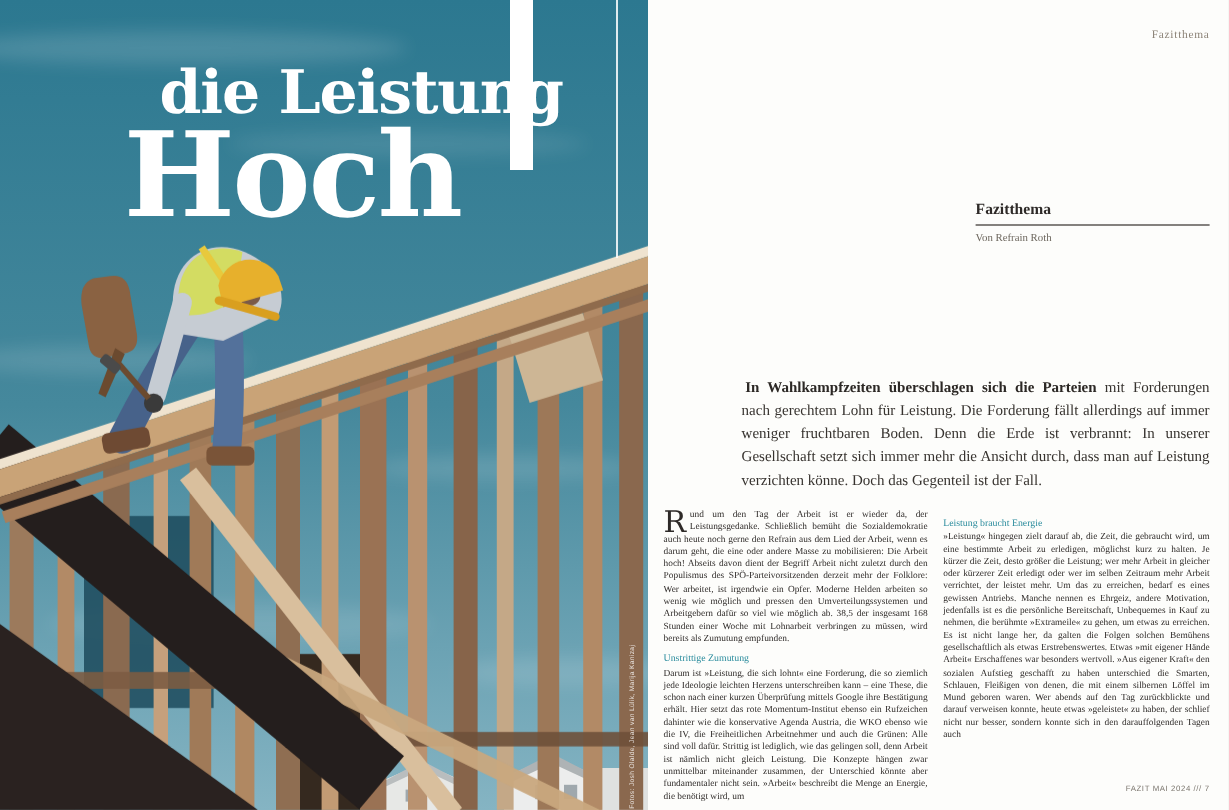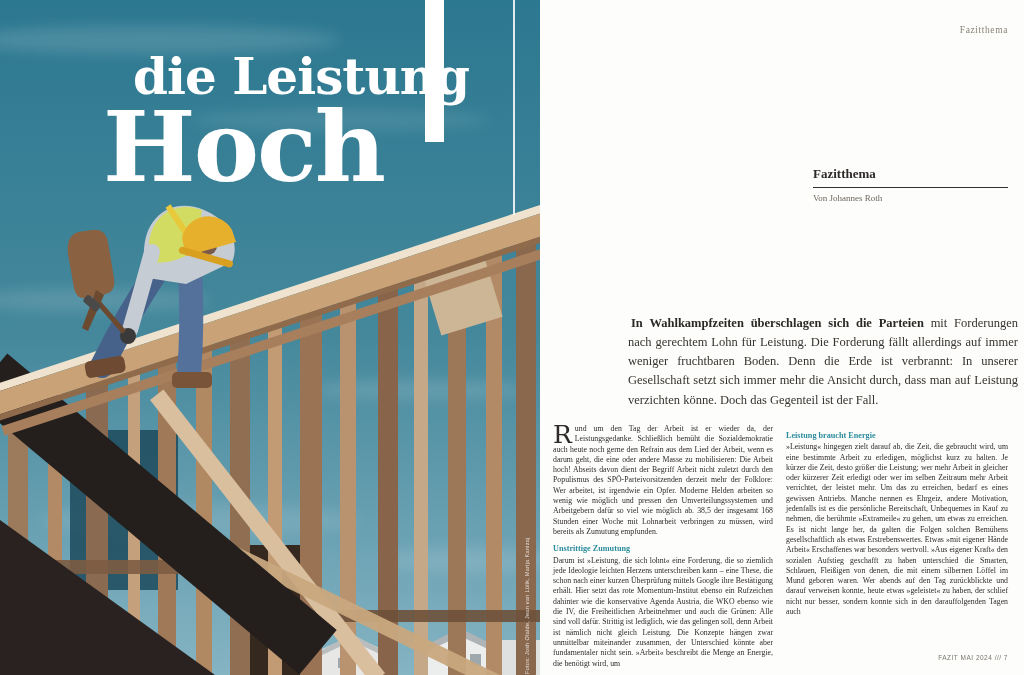--- a/index.html
+++ b/index.html
@@ -22,28 +22,28 @@
     font-family:"Liberation Sans",sans-serif;font-size:5.5px;letter-spacing:.3px;
     color:rgba(255,255,255,.8);white-space:nowrap;}
   
   .kicker{position:absolute;top:25px;left:813px;width:195px;text-align:right;
     font-size:9.5px;color:#8b8276;letter-spacing:.6px;}
   .article-head{position:absolute;left:813px;top:166px;width:195px;}
   .article-title{font-size:13px;font-weight:bold;color:#2e2a28;margin:0;}
   .head-rule{height:0;border-top:1.5px solid #35302c;margin-top:5px;}
   .byline{font-size:9px;color:#6d675e;margin-top:5px;}
   .intro{position:absolute;left:618px;top:301px;width:390px;
-    font-size:12.5px;line-height:19.3px;text-align:justify;color:#37332f;text-indent:3px;margin-left:10px;}
+    font-size:12.5px;line-height:19.3px;text-align:justify;color:#37332f;text-indent:3px;}
   .intro b{color:#2c2825;}
   .col{position:absolute;top:424px;width:220px;font-size:7.8px;line-height:10.3px;
     text-align:justify;color:#2e2a28;}
   #col1{left:553px;}
   #col2{left:786px;width:222px;}
   .col p{margin:0;}
-  .sec-head{font-weight:bold;font-size:8.2px;margin:7px 0 1px 0;}
+  .sec-head{font-weight:normal;font-size:8.2px;margin:7px 0 1px 0;}
   .dropcap{float:left;font-size:25px;line-height:19px;padding:1px 3px 0 0;
     font-family:"DejaVu Serif",serif;}
   .page-footer{position:absolute;left:860px;top:654px;width:148px;text-align:right;
     font-family:"Liberation Sans",sans-serif;font-size:6.5px;letter-spacing:.5px;color:#7b766e;}
 </style>
 </head>
 <body>
 
 <div id="spread">
 
@@ -148,21 +148,21 @@
     <div class="title-bar"></div>
     <div class="thin-line"></div>
     <div class="photo-credit">Fotos: Josh Olalde, Jean van Lülik, Marija Kanizaj</div>
   </div>
 
   <div class="kicker">Fazitthema</div>
 
   <div class="article-head">
     <div class="article-title">Fazitthema</div>
     <div class="head-rule"></div>
-    <div class="byline">Von Johannes Roth</div>
+    <div class="byline">Von Refrain Roth</div>
   </div>
 
   <p class="intro"><b>In Wahlkampfzeiten überschlagen sich die Parteien</b><span> mit Forderungen nach gerechtem Lohn für Leistung. Die Forderung fällt allerdings auf immer weniger fruchtbaren Boden. Denn die Erde ist verbrannt: In unserer Gesellschaft setzt sich immer mehr die Ansicht durch, dass man auf Leistung verzichten könne. Doch das Gegenteil ist der Fall.</span></p>
 
   <div class="col" id="col1">
     <p><span class="dropcap">R</span><span>und um den Tag der Arbeit ist er wieder da, der Leistungsgedanke. Schließlich bemüht die Sozialdemokratie auch heute noch gerne den Refrain aus dem Lied der Arbeit, wenn es darum geht, die eine oder andere Masse zu mobilisieren: Die Arbeit hoch! Abseits davon dient der Begriff Arbeit nicht zuletzt durch den Populismus des SPÖ-Parteivorsitzenden derzeit mehr der Folklore: Wer arbeitet, ist irgendwie ein Opfer. Moderne Helden arbeiten so wenig wie möglich und pressen den Umverteilungssystemen und Arbeitgebern dafür so viel wie möglich ab. 38,5 der insgesamt 168 Stunden einer Woche mit Lohnarbeit verbringen zu müssen, wird bereits als Zumutung empfunden.</span></p>
     <div class="sec-head" style="color:#2b8c9d">Unstrittige Zumutung</div>
     <p>Darum ist »Leistung, die sich lohnt« eine Forderung, die so ziemlich jede Ideologie leichten Herzens unterschreiben kann – eine These, die schon nach einer kurzen Überprüfung mittels Google ihre Bestätigung erhält. Hier setzt das rote Momentum-Institut ebenso ein Rufzeichen dahinter wie die konservative Agenda Austria, die WKO ebenso wie die IV, die Freiheitlichen Arbeitnehmer und auch die Grünen: Alle sind voll dafür. Strittig ist lediglich, wie das gelingen soll, denn Arbeit ist nämlich nicht gleich Leistung. Die Konzepte hängen zwar unmittelbar miteinander zusammen, der Unterschied könnte aber fundamentaler nicht sein. »Arbeit« beschreibt die Menge an Energie, die benötigt wird, um</p>
   </div>
 

